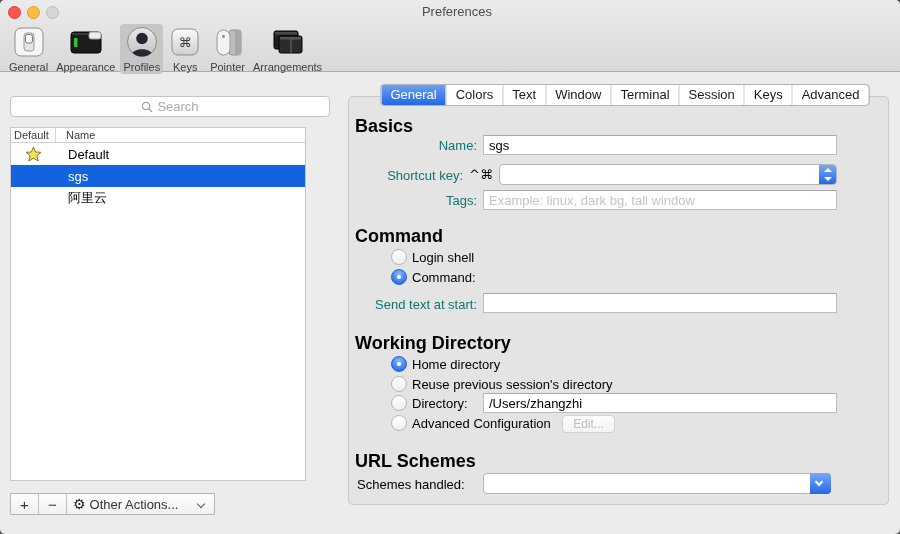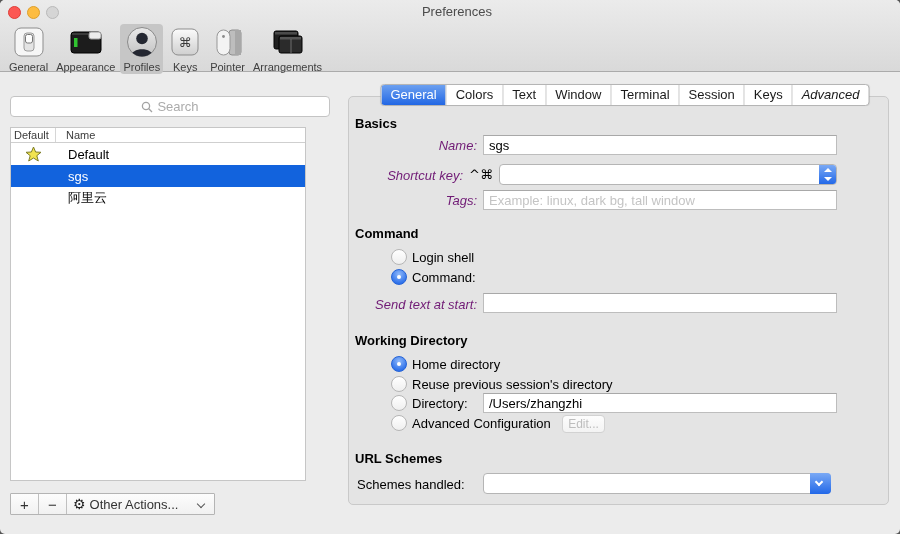--- a/index.html
+++ b/index.html
@@ -56,25 +56,25 @@
              transform:rotate(45deg); position:absolute; right:10px; top:7px; }
 
   
   .tabbox { position:absolute; left:348px; top:96px; width:541px; height:409px;
             background:#e4e4e4; border:1px solid #c9c9c9; border-radius:5px; }
   .tabbar { position:absolute; left:625px; top:84px; transform:translateX(-50%);
             display:flex; height:22px; background:#fff; border:1px solid #b5b5b5;
             border-radius:4px; overflow:hidden; box-shadow:0 0 1px rgba(0,0,0,.1); }
   .tab { padding:0 9px; font-size:13px; color:#1a1a1a; line-height:20px;
          border-right:1px solid #c9c9c9; white-space:nowrap; }
-  .tab:last-child { border-right:none;font-style:italic; }
+  .tab:last-child { border-right:none; }
   .tab.sel { background:linear-gradient(#6ca0f0,#2267e4); color:#fff; }
 
-  .heading { position:absolute; font-size:13px; font-weight:bold; color:#000; }
-  .flabel { position:absolute; font-size:13px; color:#701a75; text-align:right; width:120px; white-space:nowrap;font-style:italic; }
+  .heading { position:absolute; font-size:18px; font-weight:bold; color:#000; }
+  .flabel { position:absolute; font-size:13px; color:#0f766e; text-align:right; width:120px; white-space:nowrap; }
   .rlabel { position:absolute; font-size:13px; color:#000; white-space:nowrap; }
 
   .tfield { position:absolute; height:20px; background:#fff; border:1px solid #bdbdbd;
             border-top-color:#a8a8a8; font-size:13px; color:#000; padding:0 5px;
             font-family:"Liberation Sans", sans-serif; }
   .tfield::placeholder { color:#c4c4c4; }
 
   .radio { position:absolute; width:16px; height:16px; border-radius:50%;
            background:linear-gradient(#ffffff,#efefef); border:1px solid #b6b6b6; }
   .radio.on { background:radial-gradient(circle at 50% 30%, #8fb9fa, #2e71ea 75%); border-color:#2563d6; }
@@ -84,21 +84,21 @@
   .combo { position:absolute; left:499px; top:164px; width:338px; height:21px; background:#fff;
            border:1px solid #b5b5b5; border-radius:4px; }
   .stepper { position:absolute; right:0; top:0; bottom:0; width:17px; border-radius:0 3px 3px 0;
              background:linear-gradient(#7aa9f5,#2268e8); }
   .stepper i { position:absolute; left:4.5px; width:0; height:0; border-left:4px solid transparent;
                border-right:4px solid transparent; }
   .stepper i.up { top:3px; border-bottom:4px solid #fff; }
   .stepper i.dn { bottom:3px; border-top:4px solid #fff; }
 
   .btn { position:absolute; font-size:12px; border-radius:4px; text-align:center; }
-  .btn.disabled { left:562px; top:415px; width:43px; height:18px; line-height:16px;
+  .btn.disabled { left:562px; top:415px; width:53px; height:18px; line-height:16px;
                   background:linear-gradient(#fdfdfd,#f3f3f3); border:1px solid #d2d2d2; color:#bdbdbd; }
 
   .dropdown { position:absolute; left:483px; top:473px; width:348px; height:21px; background:#fff;
               border:1px solid #b5b5b5; border-radius:4px; font-size:13px; color:#333;
               line-height:19px; padding-left:8px; }
   .dropdown .dbtn { position:absolute; right:-1px; top:-1px; width:21px; height:21px;
                     border-radius:0 4px 4px 0; background:linear-gradient(#7aa9f5,#2268e8); }
   .dropdown .dbtn i { position:absolute; left:6px; top:6px; width:6px; height:6px;
                       border-right:2px solid #fff; border-bottom:2px solid #fff; transform:rotate(45deg); }
 </style>

